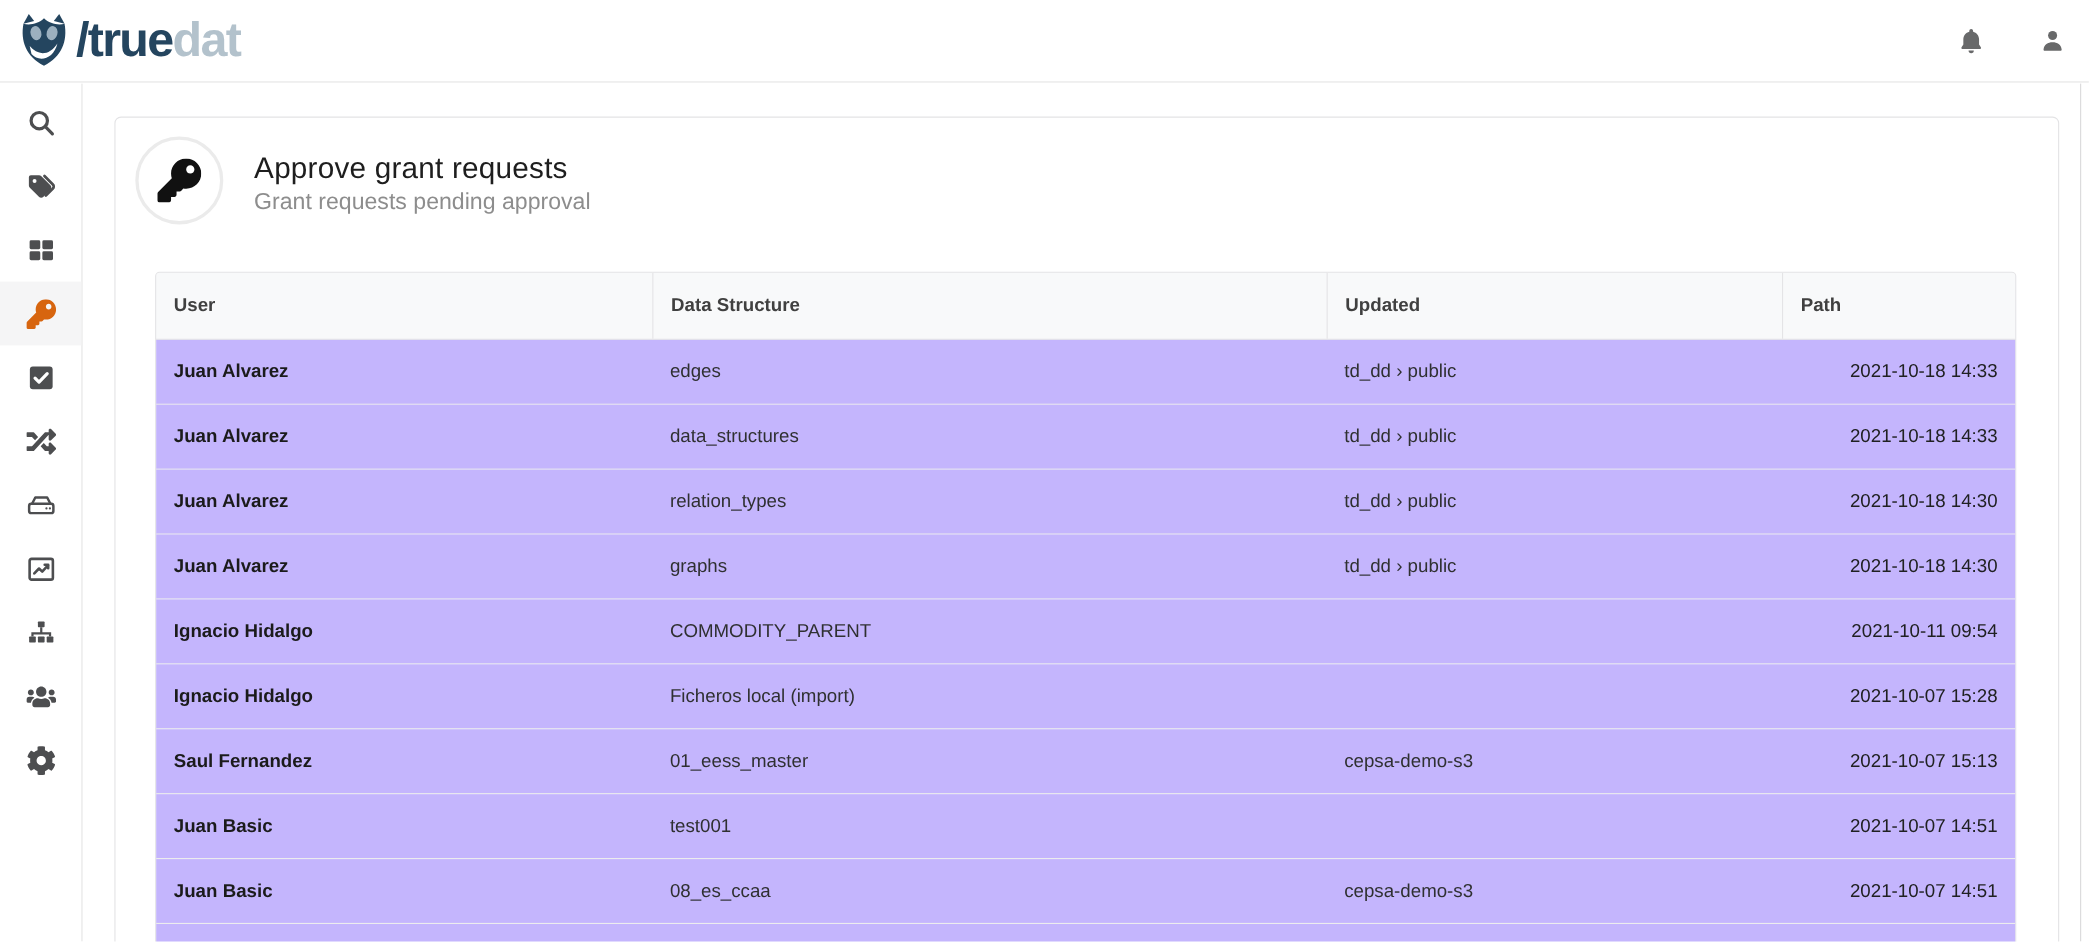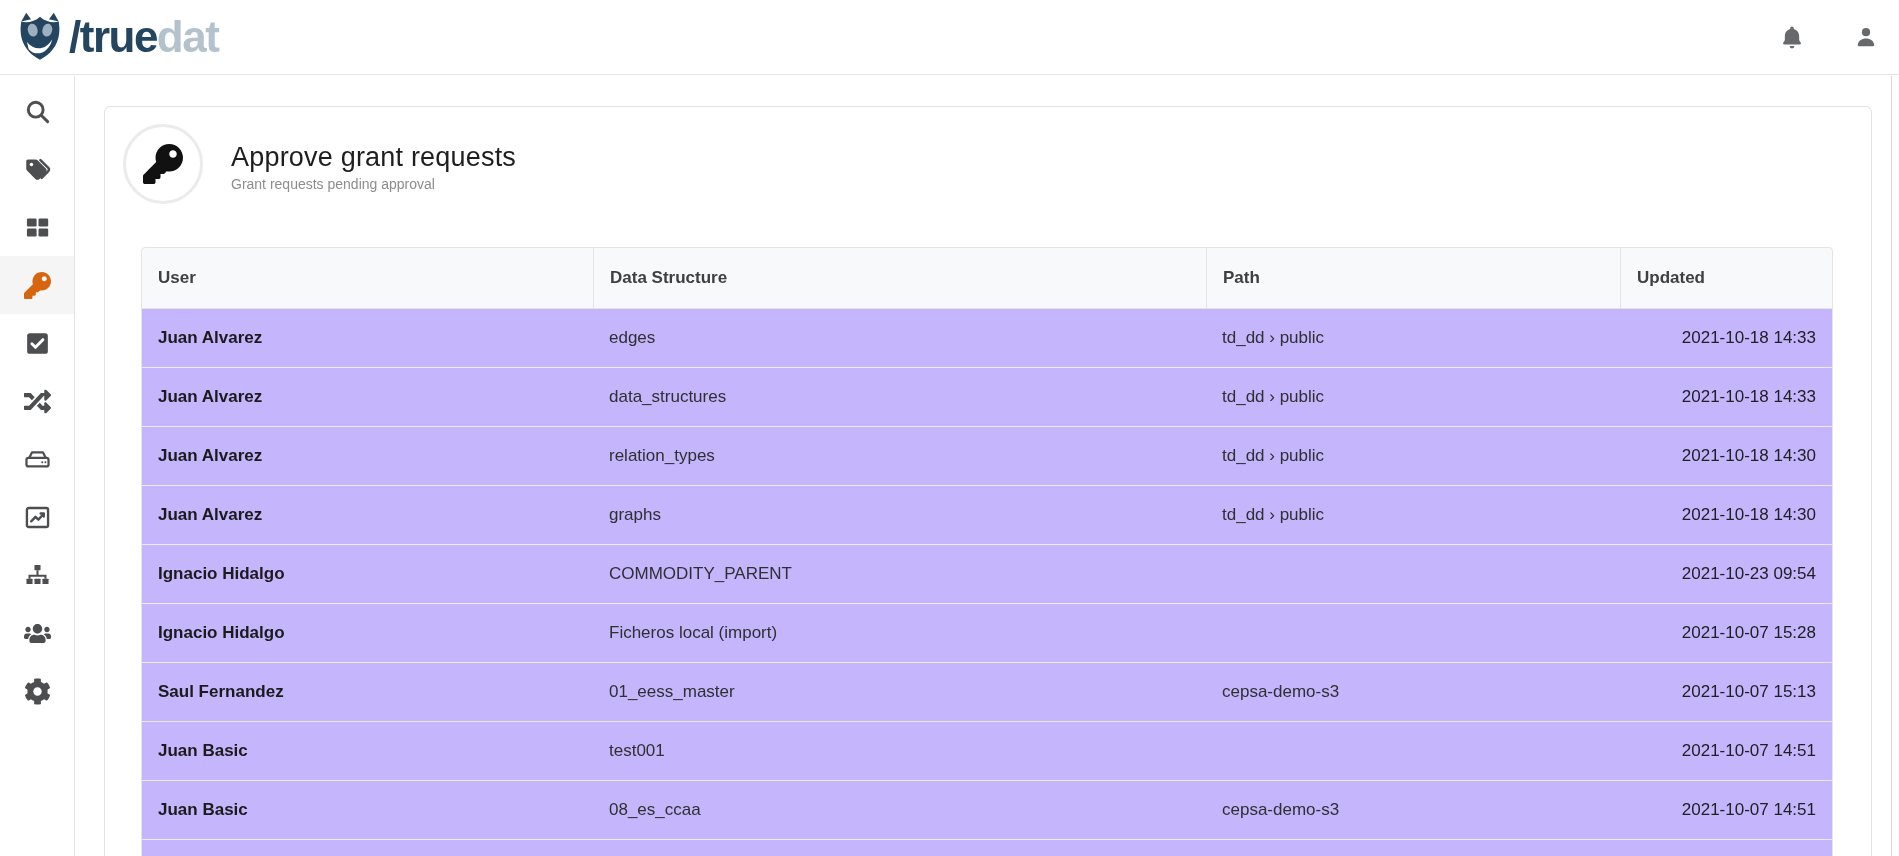--- a/index.html
+++ b/index.html
@@ -37,21 +37,21 @@
   .side-item.active{background:#f5f5f6;color:var(--accent);}
 
   
   .content-card{position:absolute;left:104px;top:106px;width:1768px;height:940px;
                 background:#fff;border:1px solid #e3e3e5;border-radius:6px;}
   .card-head{display:flex;align-items:center;gap:28px;padding:17px 0 0 18px;}
   .badge{width:80px;height:80px;border:3px solid #ebebeb;border-radius:50%;background:#fff;
          display:flex;align-items:center;justify-content:center;flex:0 0 auto;}
   .badge svg{width:40px;height:40px;display:block;}
   .head-text h1{margin:6px 0 3px;font-size:27px;font-weight:400;color:#1e1e1e;letter-spacing:.2px;}
-  .head-text p{margin:0;font-size:14px;color:#8d8d8d;}
+  .head-text p{margin:0;font-size:21px;color:#8d8d8d;}
 
   
   .grants-table{margin:43px 36px 0;width:1692px;font-size:17px;}
   .thead{display:grid;grid-template-columns:451px 613px 414px 212px;height:62px;
          background:var(--header-bg);border:1px solid var(--border);border-radius:4px 4px 0 0;}
   .th{display:flex;align-items:center;padding-left:16px;font-weight:bold;color:#404040;
       border-left:1px solid var(--border);}
   .th:first-child{border-left:none;}
   .tbody{border:1px solid var(--border);border-top:none;background:#fff;}
   .trow{display:grid;grid-template-columns:451px 613px 414px 212px;height:59px;
@@ -180,22 +180,22 @@
     <div class="head-text">
       <h1>Approve grant requests</h1>
       <p>Grant requests pending approval</p>
     </div>
   </div>
 
   <div class="grants-table">
     <div class="thead">
       <div class="th">User</div>
       <div class="th">Data Structure</div>
+      <div class="th">Updated</div>
       <div class="th">Path</div>
-      <div class="th">Updated</div>
     </div>
     <div class="tbody" id="table-body">
   <div class="trow">
     <div class="cell user">Juan Alvarez</div>
     <div class="cell">edges</div>
     <div class="cell">td_dd › public</div>
     <div class="cell updated">2021-10-18 14:33</div>
   </div>
 
   <div class="trow">
@@ -216,21 +216,21 @@
     <div class="cell user">Juan Alvarez</div>
     <div class="cell">graphs</div>
     <div class="cell">td_dd › public</div>
     <div class="cell updated">2021-10-18 14:30</div>
   </div>
 
   <div class="trow">
     <div class="cell user">Ignacio Hidalgo</div>
     <div class="cell">COMMODITY_PARENT</div>
     <div class="cell"></div>
-    <div class="cell updated">2021-10-23 09:54</div>
+    <div class="cell updated">2021-10-11 09:54</div>
   </div>
 
   <div class="trow">
     <div class="cell user">Ignacio Hidalgo</div>
     <div class="cell">Ficheros local (import)</div>
     <div class="cell"></div>
     <div class="cell updated">2021-10-07 15:28</div>
   </div>
 
   <div class="trow">

